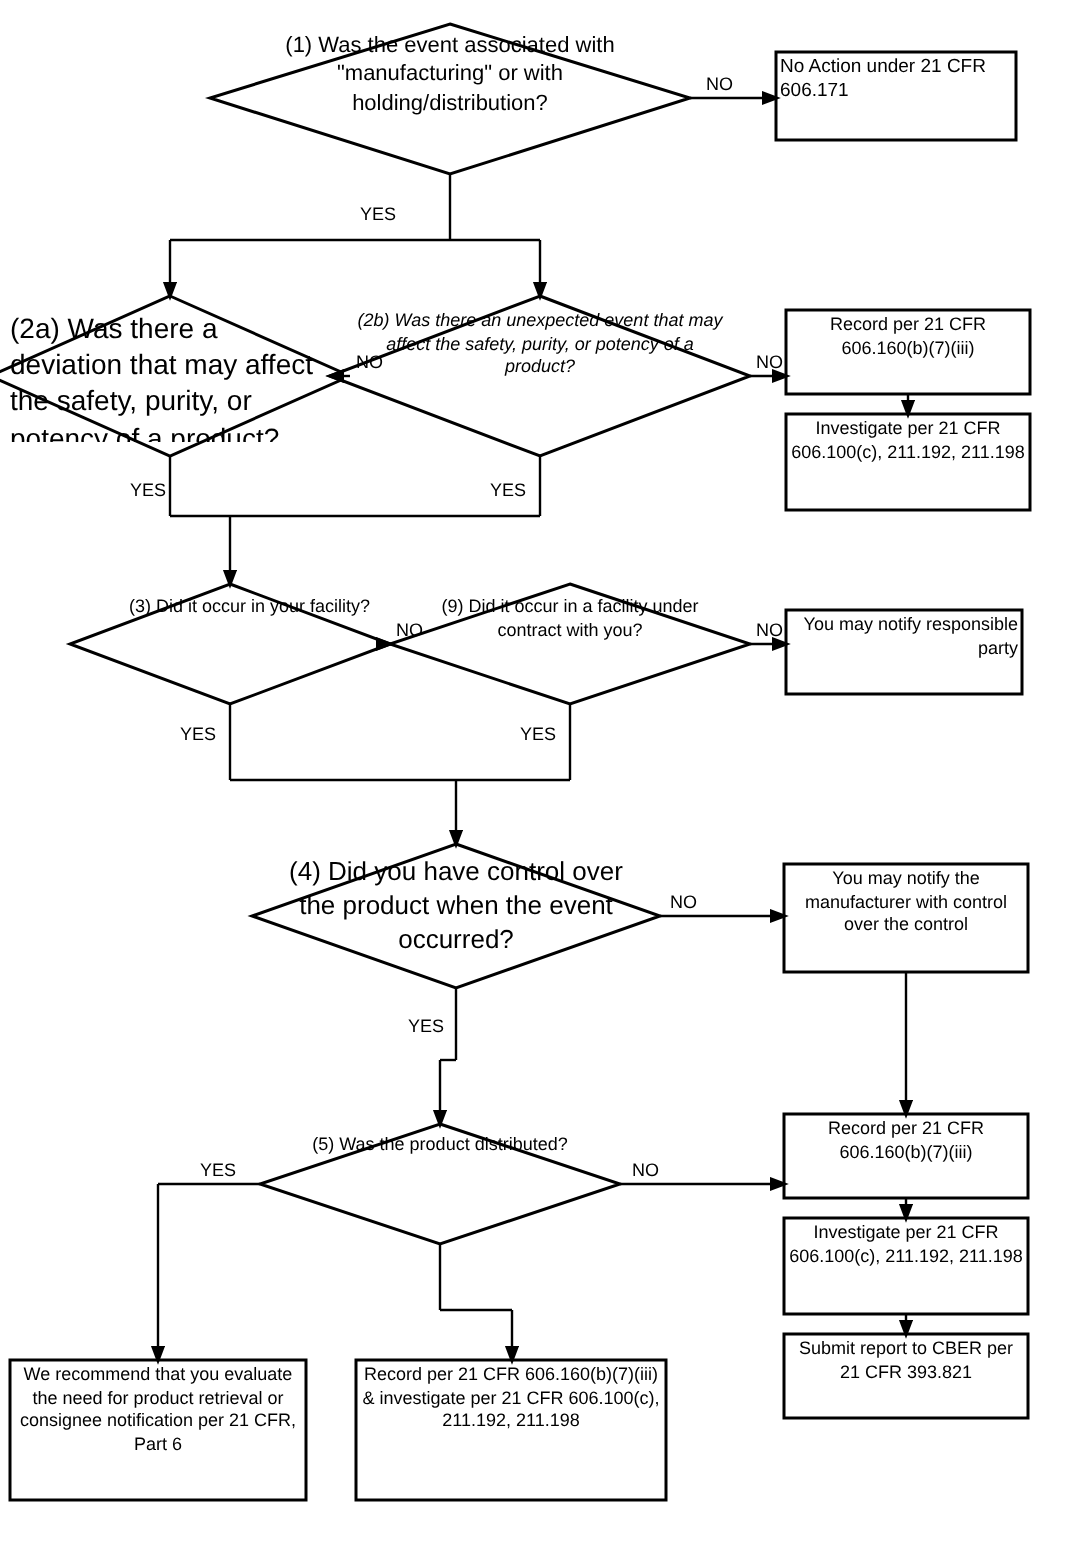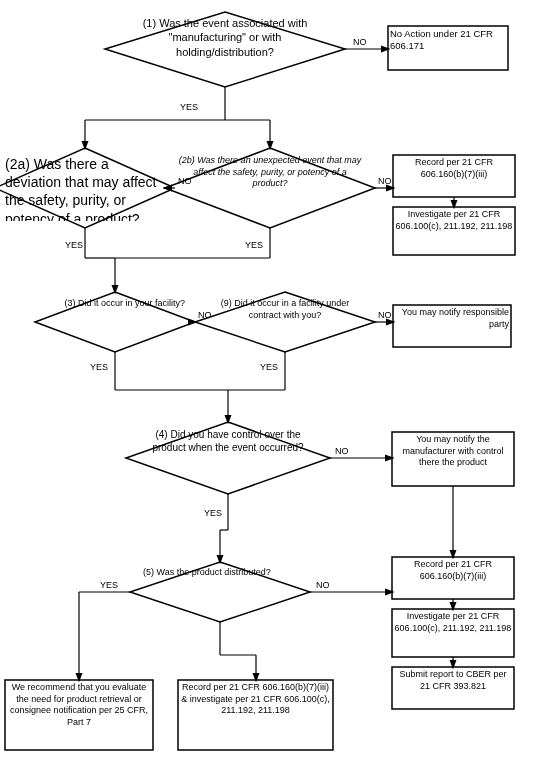--- a/index.html
+++ b/index.html
@@ -71,51 +71,51 @@
       <div xmlns="http://www.w3.org/1999/xhtml" style="font-size:9px;text-align:center;line-height:1.3;">(9) Did it occur in a facility under contract with you?</div>
     </foreignObject>
 
     <rect x="393" y="305" width="118" height="42" fill="white" stroke="black" stroke-width="1.5"></rect>
     <foreignObject x="395" y="307" width="114" height="38">
       <div xmlns="http://www.w3.org/1999/xhtml" style="font-size:9px;text-align:right;line-height:1.3;">You may notify responsible party</div>
     </foreignObject>
 
     <polygon points="228,422 330,458 228,494 126,458" fill="white" stroke="black" stroke-width="1.5"></polygon>
     <foreignObject x="138" y="428" width="180" height="60">
-      <div xmlns="http://www.w3.org/1999/xhtml" style="font-size:10px;text-align:center;line-height:1.3;">(4) Did you have control over the product when the event occurred?</div>
+      <div xmlns="http://www.w3.org/1999/xhtml" style="font-size:13px;text-align:center;line-height:1.3;">(4) Did you have control over the product when the event occurred?</div>
     </foreignObject>
 
     <rect x="392" y="432" width="122" height="54" fill="white" stroke="black" stroke-width="1.5"></rect>
     <foreignObject x="394" y="434" width="118" height="50">
-      <div xmlns="http://www.w3.org/1999/xhtml" style="font-size:9px;text-align:center;line-height:1.3;">You may notify the manufacturer with control there the product</div>
+      <div xmlns="http://www.w3.org/1999/xhtml" style="font-size:9px;text-align:center;line-height:1.3;">You may notify the manufacturer with control over the control</div>
     </foreignObject>
 
     <polygon points="220,562 310,592 220,622 130,592" fill="white" stroke="black" stroke-width="1.5"></polygon>
     <foreignObject x="143" y="567" width="154" height="50">
-      <div xmlns="http://www.w3.org/1999/xhtml" style="font-size:9px;line-height:1.3;">(5) Was the product distributed?</div>
+      <div xmlns="http://www.w3.org/1999/xhtml" style="font-size:9px;text-align:center;line-height:1.3;">(5) Was the product distributed?</div>
     </foreignObject>
 
     <rect x="392" y="557" width="122" height="42" fill="white" stroke="black" stroke-width="1.5"></rect>
     <foreignObject x="394" y="559" width="118" height="38">
       <div xmlns="http://www.w3.org/1999/xhtml" style="font-size:9px;text-align:center;line-height:1.3;">Record per 21 CFR 606.160(b)(7)(iii)</div>
     </foreignObject>
 
     <rect x="392" y="609" width="122" height="48" fill="white" stroke="black" stroke-width="1.5"></rect>
     <foreignObject x="394" y="611" width="118" height="44">
       <div xmlns="http://www.w3.org/1999/xhtml" style="font-size:9px;text-align:center;line-height:1.3;">Investigate per 21 CFR 606.100(c), 211.192, 211.198</div>
     </foreignObject>
 
     <rect x="392" y="667" width="122" height="42" fill="white" stroke="black" stroke-width="1.5"></rect>
     <foreignObject x="394" y="669" width="118" height="38">
       <div xmlns="http://www.w3.org/1999/xhtml" style="font-size:9px;text-align:center;line-height:1.3;">Submit report to CBER per 21 CFR 393.821</div>
     </foreignObject>
 
     <rect x="5" y="680" width="148" height="70" fill="white" stroke="black" stroke-width="1.5"></rect>
     <foreignObject x="7" y="682" width="144" height="66">
-      <div xmlns="http://www.w3.org/1999/xhtml" style="font-size:9px;text-align:center;line-height:1.3;">We recommend that you evaluate the need for product retrieval or consignee notification per 25 CFR, Part 7</div>
+      <div xmlns="http://www.w3.org/1999/xhtml" style="font-size:9px;text-align:center;line-height:1.3;">We recommend that you evaluate the need for product retrieval or consignee notification per 21 CFR, Part 6</div>
     </foreignObject>
 
     <rect x="178" y="680" width="155" height="70" fill="white" stroke="black" stroke-width="1.5"></rect>
     <foreignObject x="180" y="682" width="151" height="66">
       <div xmlns="http://www.w3.org/1999/xhtml" style="font-size:9px;text-align:center;line-height:1.3;">Record per 21 CFR 606.160(b)(7)(iii) &amp; investigate per 21 CFR 606.100(c), 211.192, 211.198</div>
     </foreignObject>
 
     <line x1="345" y1="49" x2="388" y2="49" stroke="black" stroke-width="1.2" marker-end="url(#arrow)"></line>
     <text x="353" y="45" font-size="9">NO</text>
 

